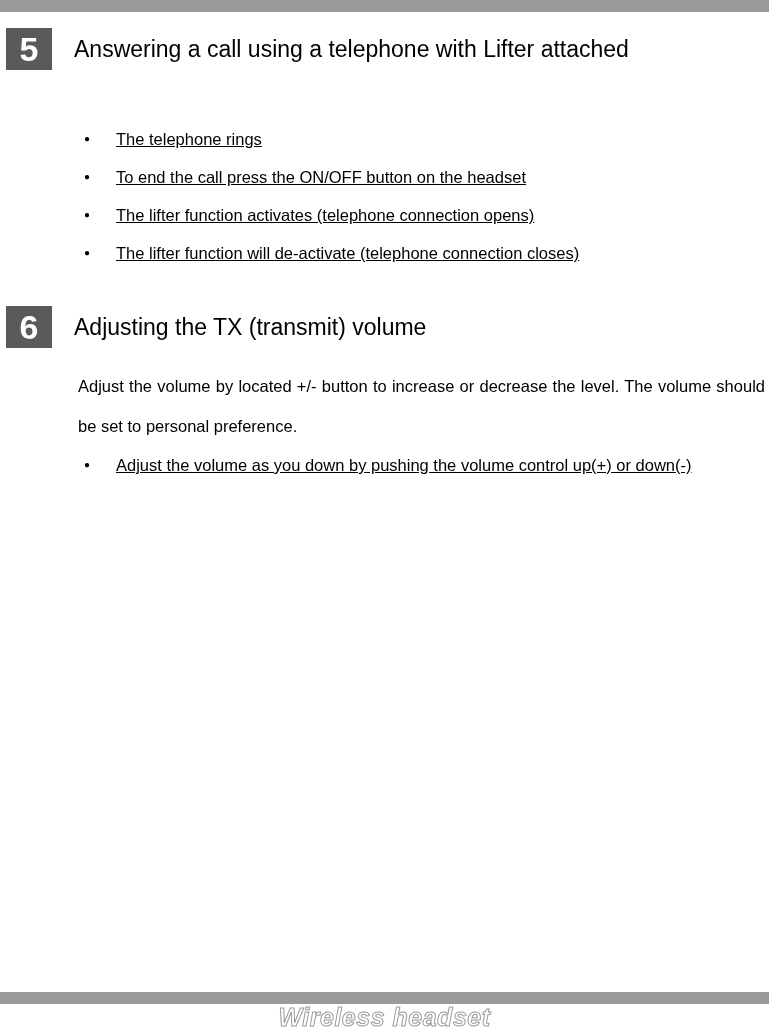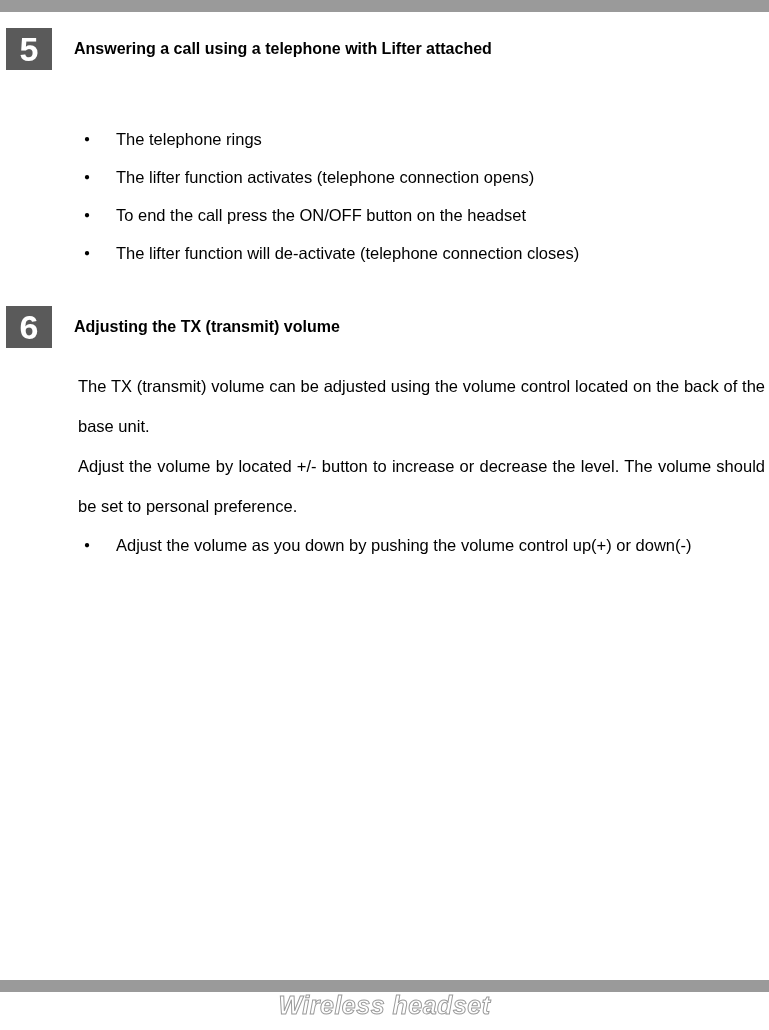--- a/index.html
+++ b/index.html
@@ -31,31 +31,32 @@
     font-weight: bold;
     font-size: 34px;
     width: 46px;
     height: 42px;
     display: flex;
     align-items: center;
     justify-content: center;
     line-height: 1;
   }
   .section-title {
-    font-weight: bold;
-    font-size: 16px;
+    font-weight: normal;
+    font-size: 23px;
     text-align: right;
   }
   .content {
     margin-left: 78px;
     margin-right: 4px;
   }
   ul.bullets {
     list-style: none;
     padding-left: 0;
+    text-decoration: underline;
   }
   ul.bullets li {
     position: relative;
     padding-left: 38px;
     font-size: 16.5px;
     line-height: 38px;
   }
   ul.bullets li::before {
     content: "●";
     position: absolute;
@@ -68,21 +69,21 @@
     font-size: 16.5px;
     line-height: 40px;
     text-align: justify;
   }
   ul.bullets.second li {
     line-height: 38px;
     text-align: justify;
   }
   .bottom-area {
     position: absolute;
-    bottom: 12px;
+    bottom: 0;
     left: 0;
     width: 100%;
   }
   .bottom-bar {
     width: 100%;
     height: 12px;
     background: #9a9a9a;
   }
   .footer-text {
     text-align: center;
@@ -103,33 +104,32 @@
 <div class="top-bar"></div>
 
 <div class="section-header first">
   <div class="num-box">5</div>
   <div class="section-title">Answering a call using a telephone with Lifter attached</div>
 </div>
 
 <div class="content">
   <ul class="bullets">
     <li>The telephone rings</li>
+    <li>To end the call press the ON/OFF button on the headset</li>
     <li>The lifter function activates (telephone connection opens)</li>
-    <li>To end the call press the ON/OFF button on the headset</li>
     <li>The lifter function will de-activate (telephone connection closes)</li>
   </ul>
 </div>
 
 <div class="section-header second">
   <div class="num-box">6</div>
   <div class="section-title">Adjusting the TX (transmit) volume</div>
 </div>
 
 <div class="content">
-  <p class="body-text">The TX (transmit) volume can be adjusted using the volume control located on the back of the base unit.</p>
   <p class="body-text">Adjust the volume by located +/- button to increase or decrease the level. The volume should be set to personal preference.</p>
   <ul class="bullets second">
     <li>Adjust the volume as you down by pushing the volume control up(+) or down(-)</li>
   </ul>
 </div>
 
 <div class="bottom-area">
   <div class="bottom-bar"></div>
   <div class="footer-text">Wireless headset</div>
 </div>

